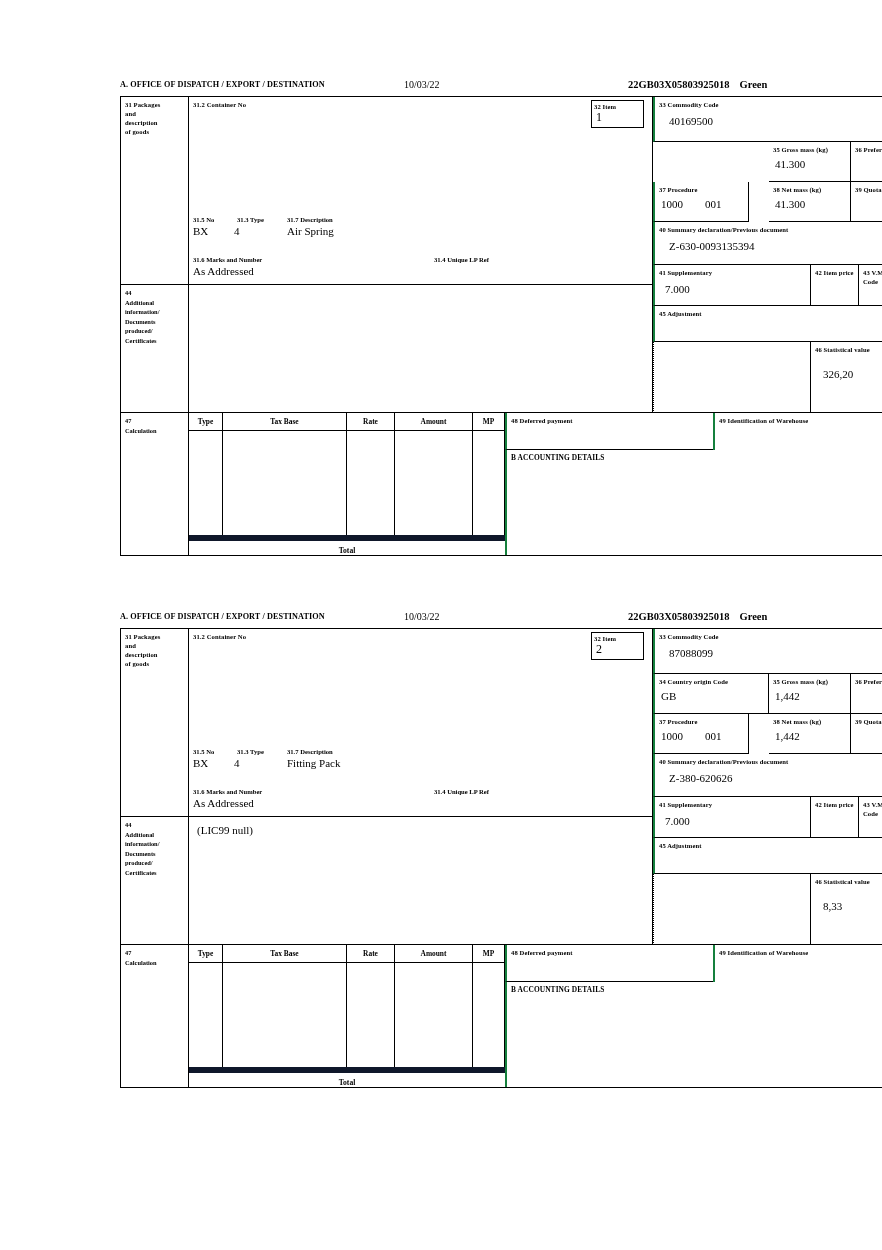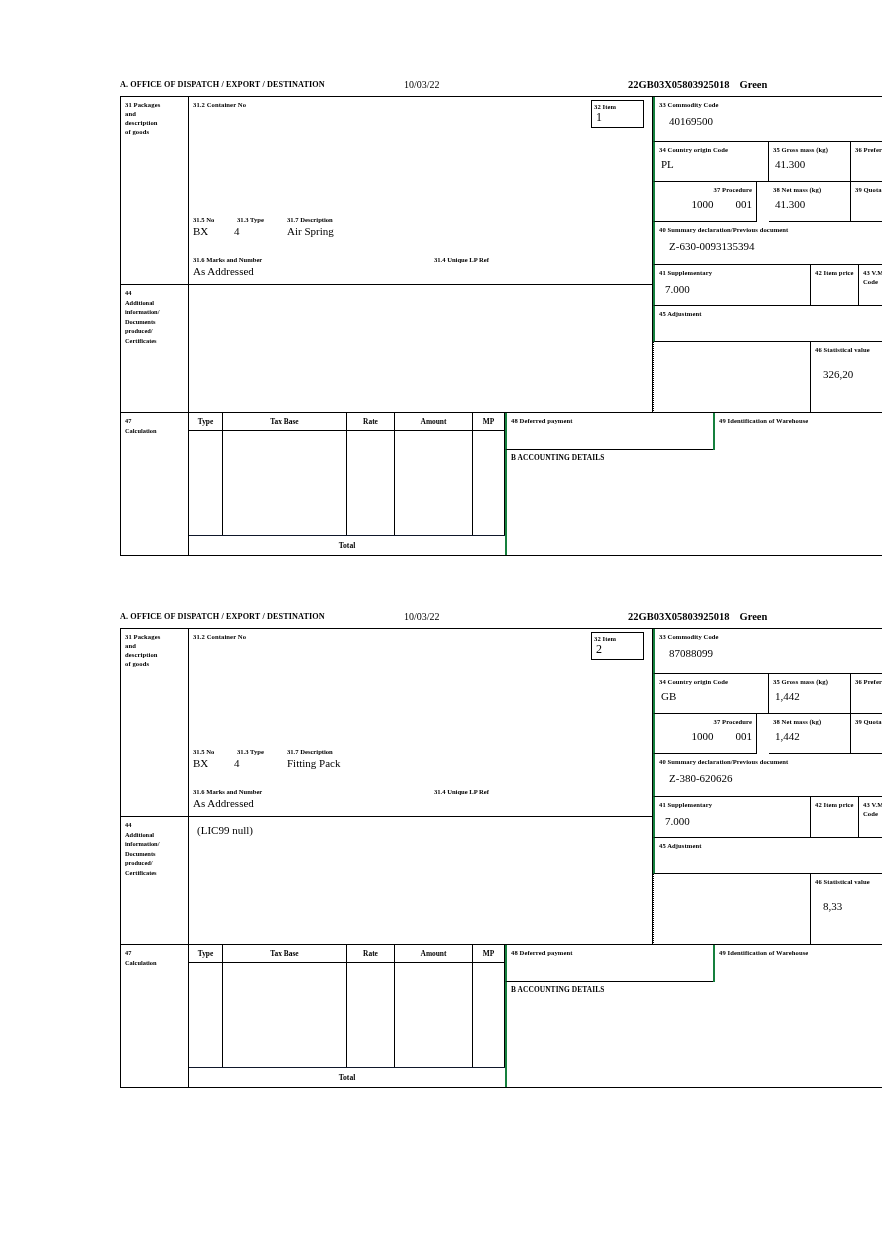--- a/index.html
+++ b/index.html
@@ -127,21 +127,21 @@
     font-weight: bold;
   }
 
   .box-addl { left: 68px; top: 188px; width: 464px; height: 128px; }
 
   
   .r-commodity { left: 532px; top: 0; width: 250px; height: 45px; }
   .r-origin   { left: 532px; top: 45px; width: 116px; height: 40px; }
   .r-gross    { left: 648px; top: 45px; width: 82px; height: 40px; }
   .r-pref     { left: 730px; top: 45px; width: 52px; height: 40px; }
-  .r-proc     { left: 532px; top: 85px; width: 104px; height: 40px; text-align: right; }
+  .r-proc     { left: 532px; top: 85px; width: 96px; height: 40px; }
   .r-net      { left: 648px; top: 85px; width: 82px; height: 40px; }
   .r-quota    { left: 730px; top: 85px; width: 52px; height: 40px; }
   .r-summary  { left: 532px; top: 125px; width: 250px; height: 43px; }
   .r-supp     { left: 532px; top: 168px; width: 158px; height: 41px; }
   .r-itemprice{ left: 690px; top: 168px; width: 48px; height: 41px; }
   .r-vm       { left: 738px; top: 168px; width: 44px; height: 41px; }
   .r-adjust   { left: 532px; top: 209px; width: 250px; height: 36px; }
   .r-blank    { left: 532px; top: 245px; width: 158px; height: 71px; }
   .r-stat     { left: 690px; top: 245px; width: 92px; height: 71px; }
 
@@ -157,21 +157,21 @@
     font-size: 7.4px;
     font-weight: bold;
     line-height: 17px;
   }
   .ct-total {
     position: absolute;
     left: 0;
     top: 122px;
     width: 316px;
     height: 20px;
-    border-top: 1px solid #0f172a;
+    border-top: 6px solid #0f172a;
     text-align: center;
     font-size: 7.6px;
     font-weight: bold;
     line-height: 20px;
   }
 
   .r-deferred { left: 384px; top: 316px; width: 208px; height: 37px; }
   .r-warehouse{ left: 592px; top: 316px; width: 190px; height: 37px; }
   .r-acct     { left: 384px; top: 353px; width: 398px; height: 105px; }
 </style>
@@ -219,24 +219,20 @@
           <div class="lbl">32 Item</div>
           <div class="num">1</div>
         </div>
       </div>
 
       <div class="cell r-commodity bl bb pad">
         <div class="lbl">33 Commodity Code</div>
         <div class="val" style="padding:6px 0 0 10px">40169500</div>
       </div>
 
-      <div class="cell r-origin bl br bb pad">
-        <div class="lbl">34 Country origin Code</div>
-        <div class="val" style="padding:4px 0 0 2px">PL</div>
-      </div>
 
       <div class="cell r-gross br bb pad">
         <div class="lbl">35 Gross mass (kg)</div>
         <div class="val" style="padding:4px 0 0 2px">41.300</div>
       </div>
 
       <div class="cell r-pref bb pad">
         <div class="lbl">36 Preferences</div>
         <div class="val" style="padding:4px 0 0 2px"></div>
       </div>

